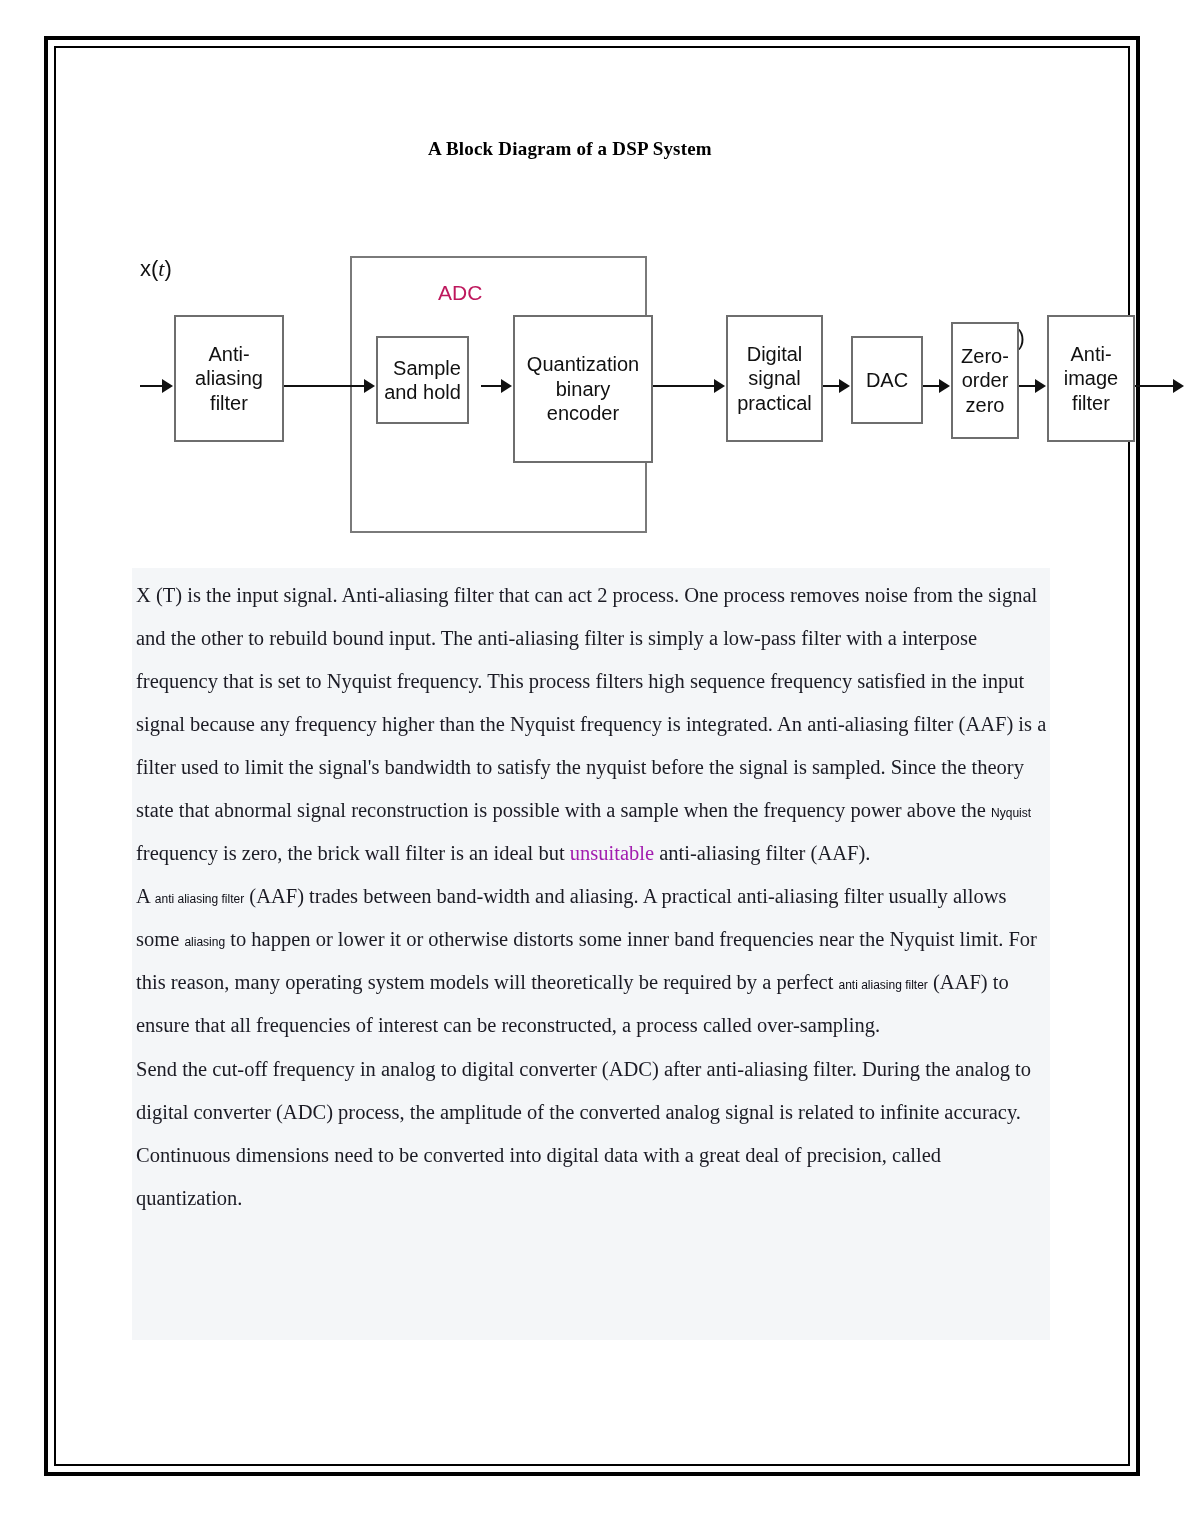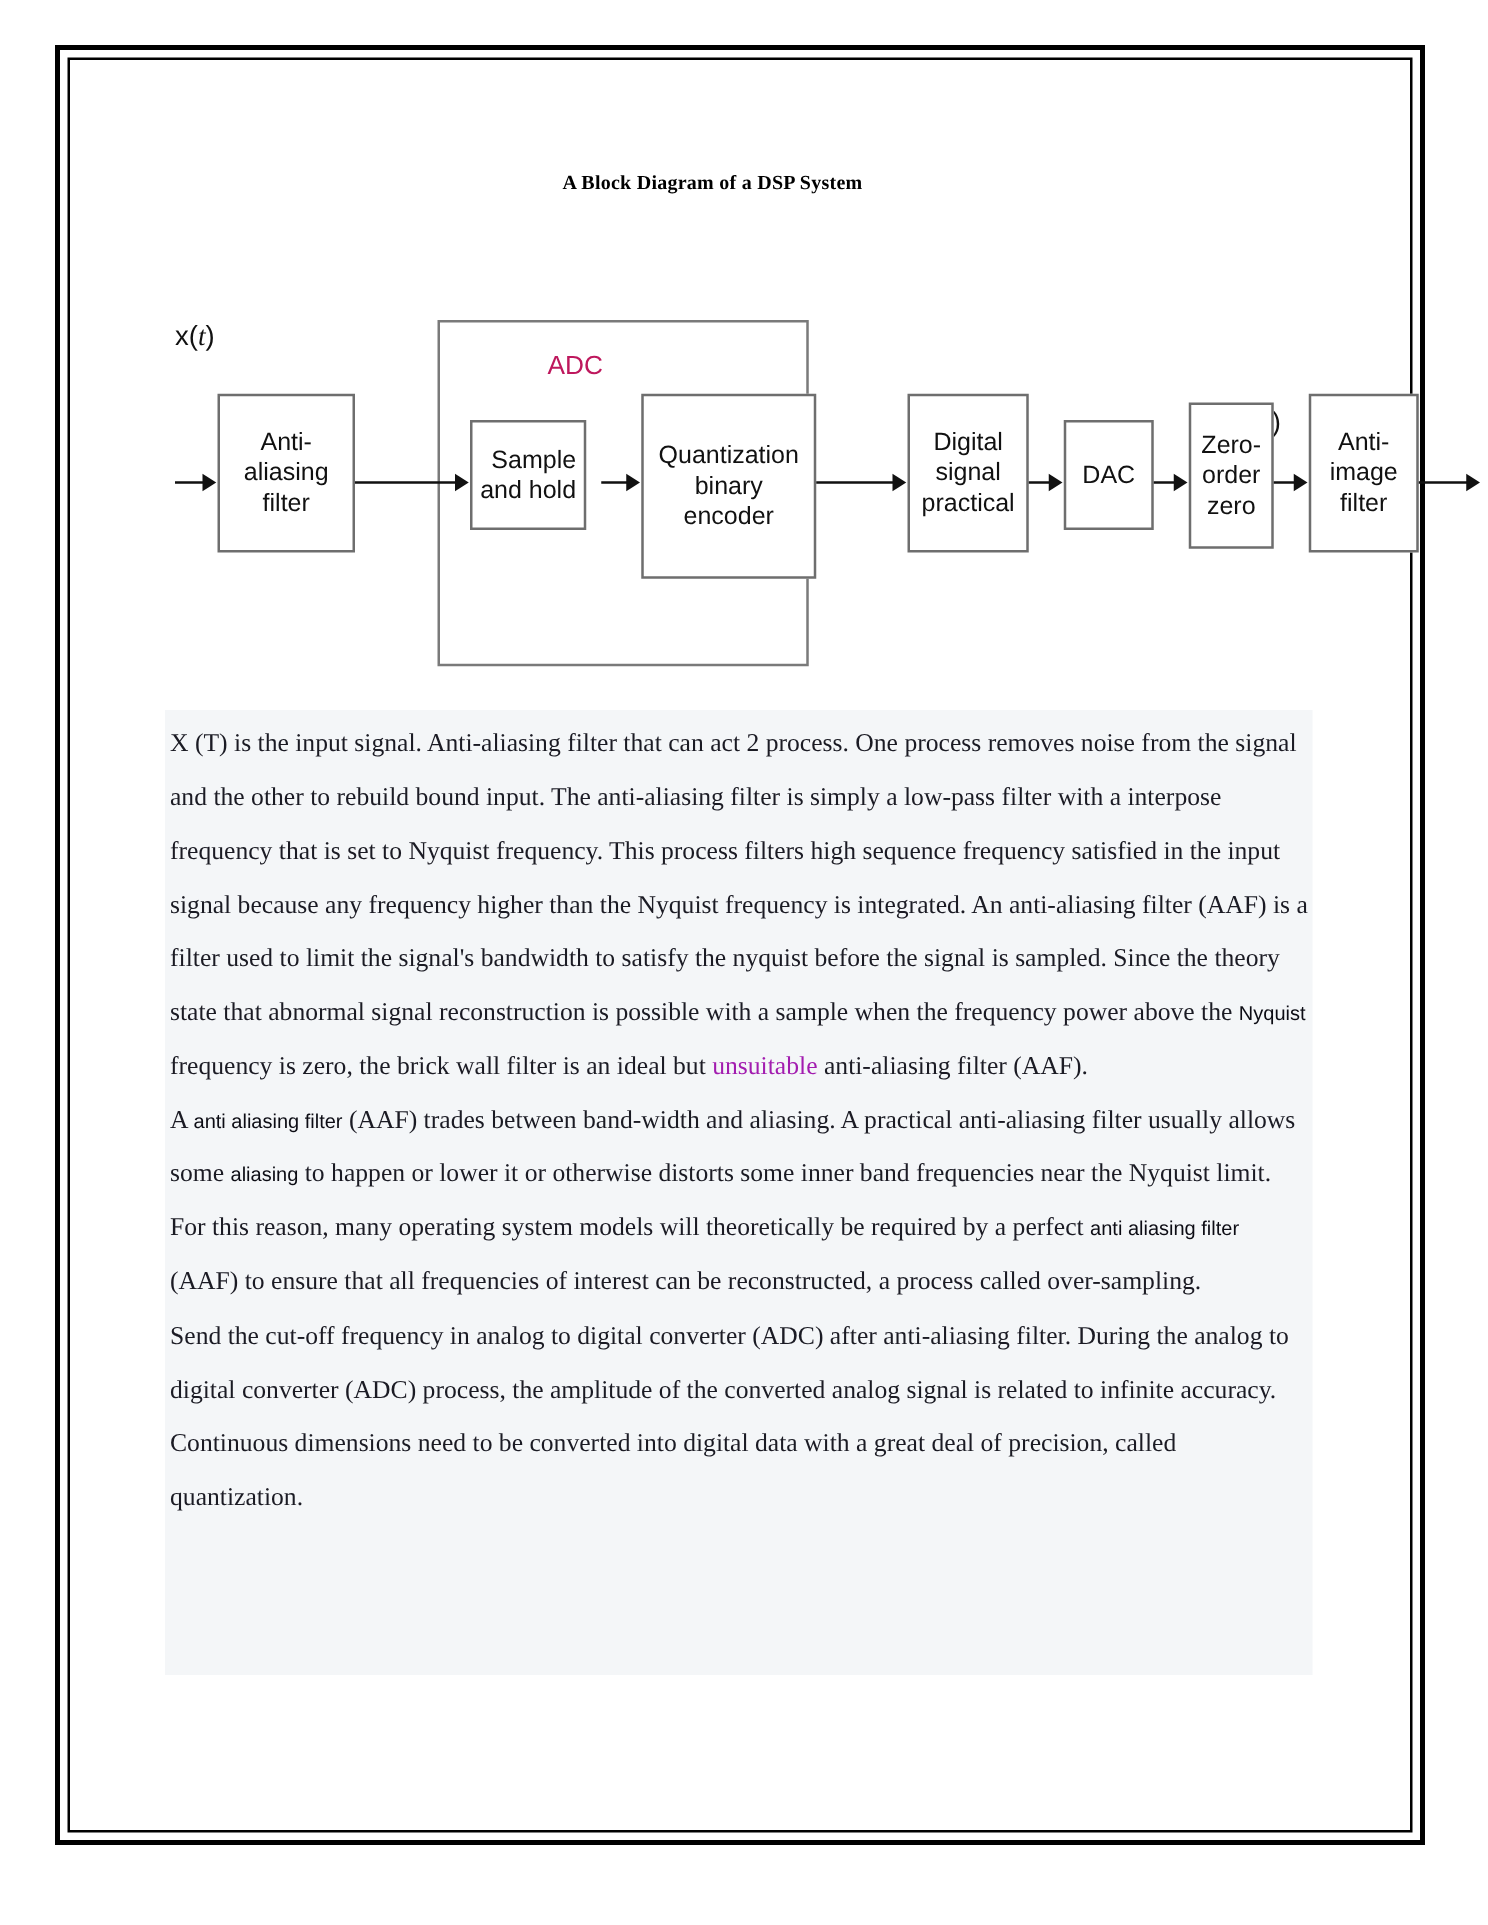--- a/index.html
+++ b/index.html
@@ -48,21 +48,21 @@
 
   
   .doc-title {
     position: absolute;
     left: 0;
     top: 86px;
     width: 1020px;
     text-align: center;
     font-family: "Liberation Serif", serif;
     font-weight: bold;
-    font-size: 16px;
+    font-size: 19px;
     letter-spacing: 0.2px;
     color: #000000;
   }
 
   
   .diagram {
     position: absolute;
     left: 78px;
     top: 188px;
     width: 900px;
@@ -144,21 +144,21 @@
   }
   p.para {
     margin: 0;
     line-height: 2.1;
     text-align: left;
   }
   p.para + p.para { margin-top: 0; }
   p.para.spaced { margin-top: 18px; }
   .emph {
     font-family: "Liberation Sans", sans-serif;
-    font-size: 16px;
+    font-size: 12px;
     color: #0c0c14;
   }
   .dim { color: #a21caf; }
 </style>
 </head>
 <body>
 
 <div class="page-frame">
   <div class="page-frame-inner"></div>
 </div>

